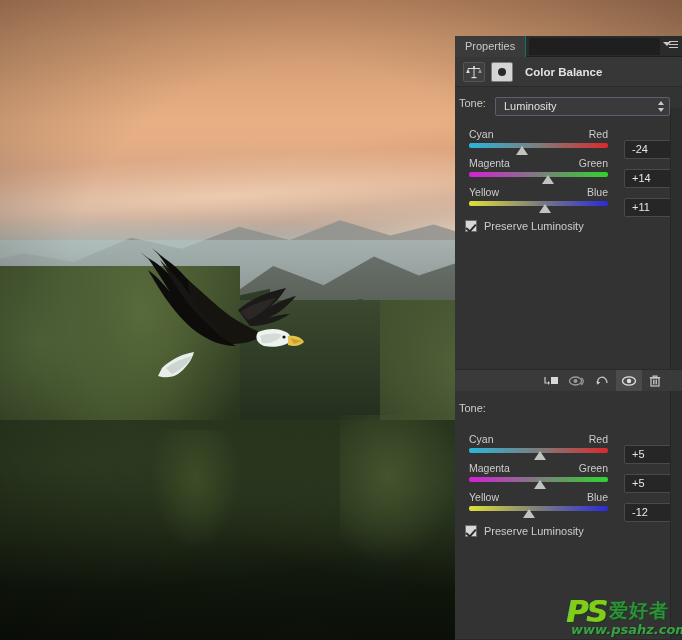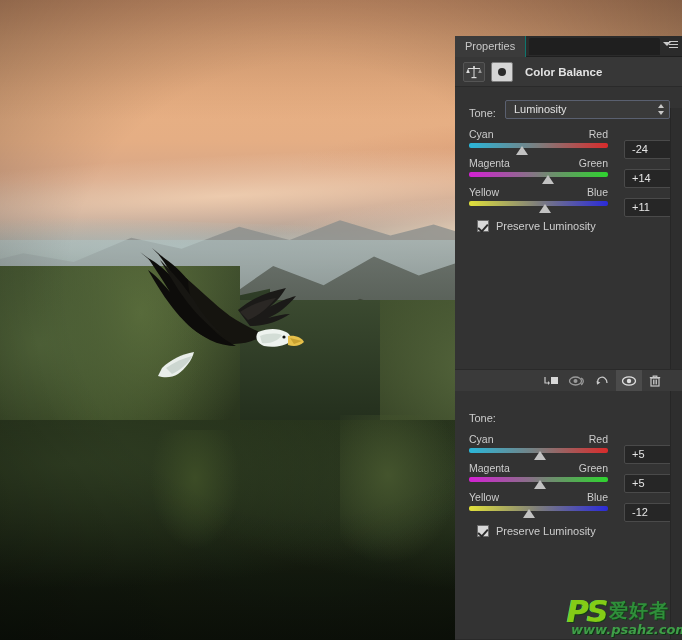--- a/index.html
+++ b/index.html
@@ -239,21 +239,21 @@
     background: #d5d5d5;
     border: 1px solid #7a7a7a;
     border-radius: 2px;
     display: flex; align-items: center; justify-content: center;
   }
   .maskicon .dot { width: 8px; height: 8px; border-radius: 50%; background: #2b2b2b; }
   .adjtitle { font-size: 11.5px; color: #e3e3e3; margin-left: 6px; font-weight: bold; }
 
   .section { position: relative; background: #333333; padding: 10px 0 0 0; }
 
-  .tonerow { display: flex; align-items: flex-end; padding: 0 12px 0 14px; height: 22px; }
+  .tonerow { display: flex; align-items: flex-start; padding: 0 12px 0 4px; height: 22px; }
   .tonelabel { width: 36px; font-size: 11px; color: #cccccc; }
   .toneselect {
     position: relative;
     flex: 1;
     height: 19px;
     background: #3a3a3a;
     border: 1px solid #5a6070;
     border-radius: 2px;
     line-height: 17px;
     padding-left: 8px;
@@ -292,21 +292,21 @@
     width: 48px; height: 19px;
     background: #262626;
     border: 1px solid #4a4a4a;
     border-radius: 2px;
     color: #e6e6e6;
     font-size: 11px;
     line-height: 17px;
     padding-left: 7px;
   }
 
-  .cbrow { display: flex; align-items: center; padding: 0 22px; margin-top: 14px; gap: 7px; }
+  .cbrow { display: flex; align-items: center; padding: 0 10px; margin-top: 14px; gap: 7px; }
   .cbox {
     width: 12px; height: 12px;
     background: #d8d8d8;
     border: 1px solid #6a6a6a;
     position: relative;
   }
   .cbox:after {
     content: "";
     position: absolute; left: 2px; top: 1px;
     width: 4px; height: 8px;

